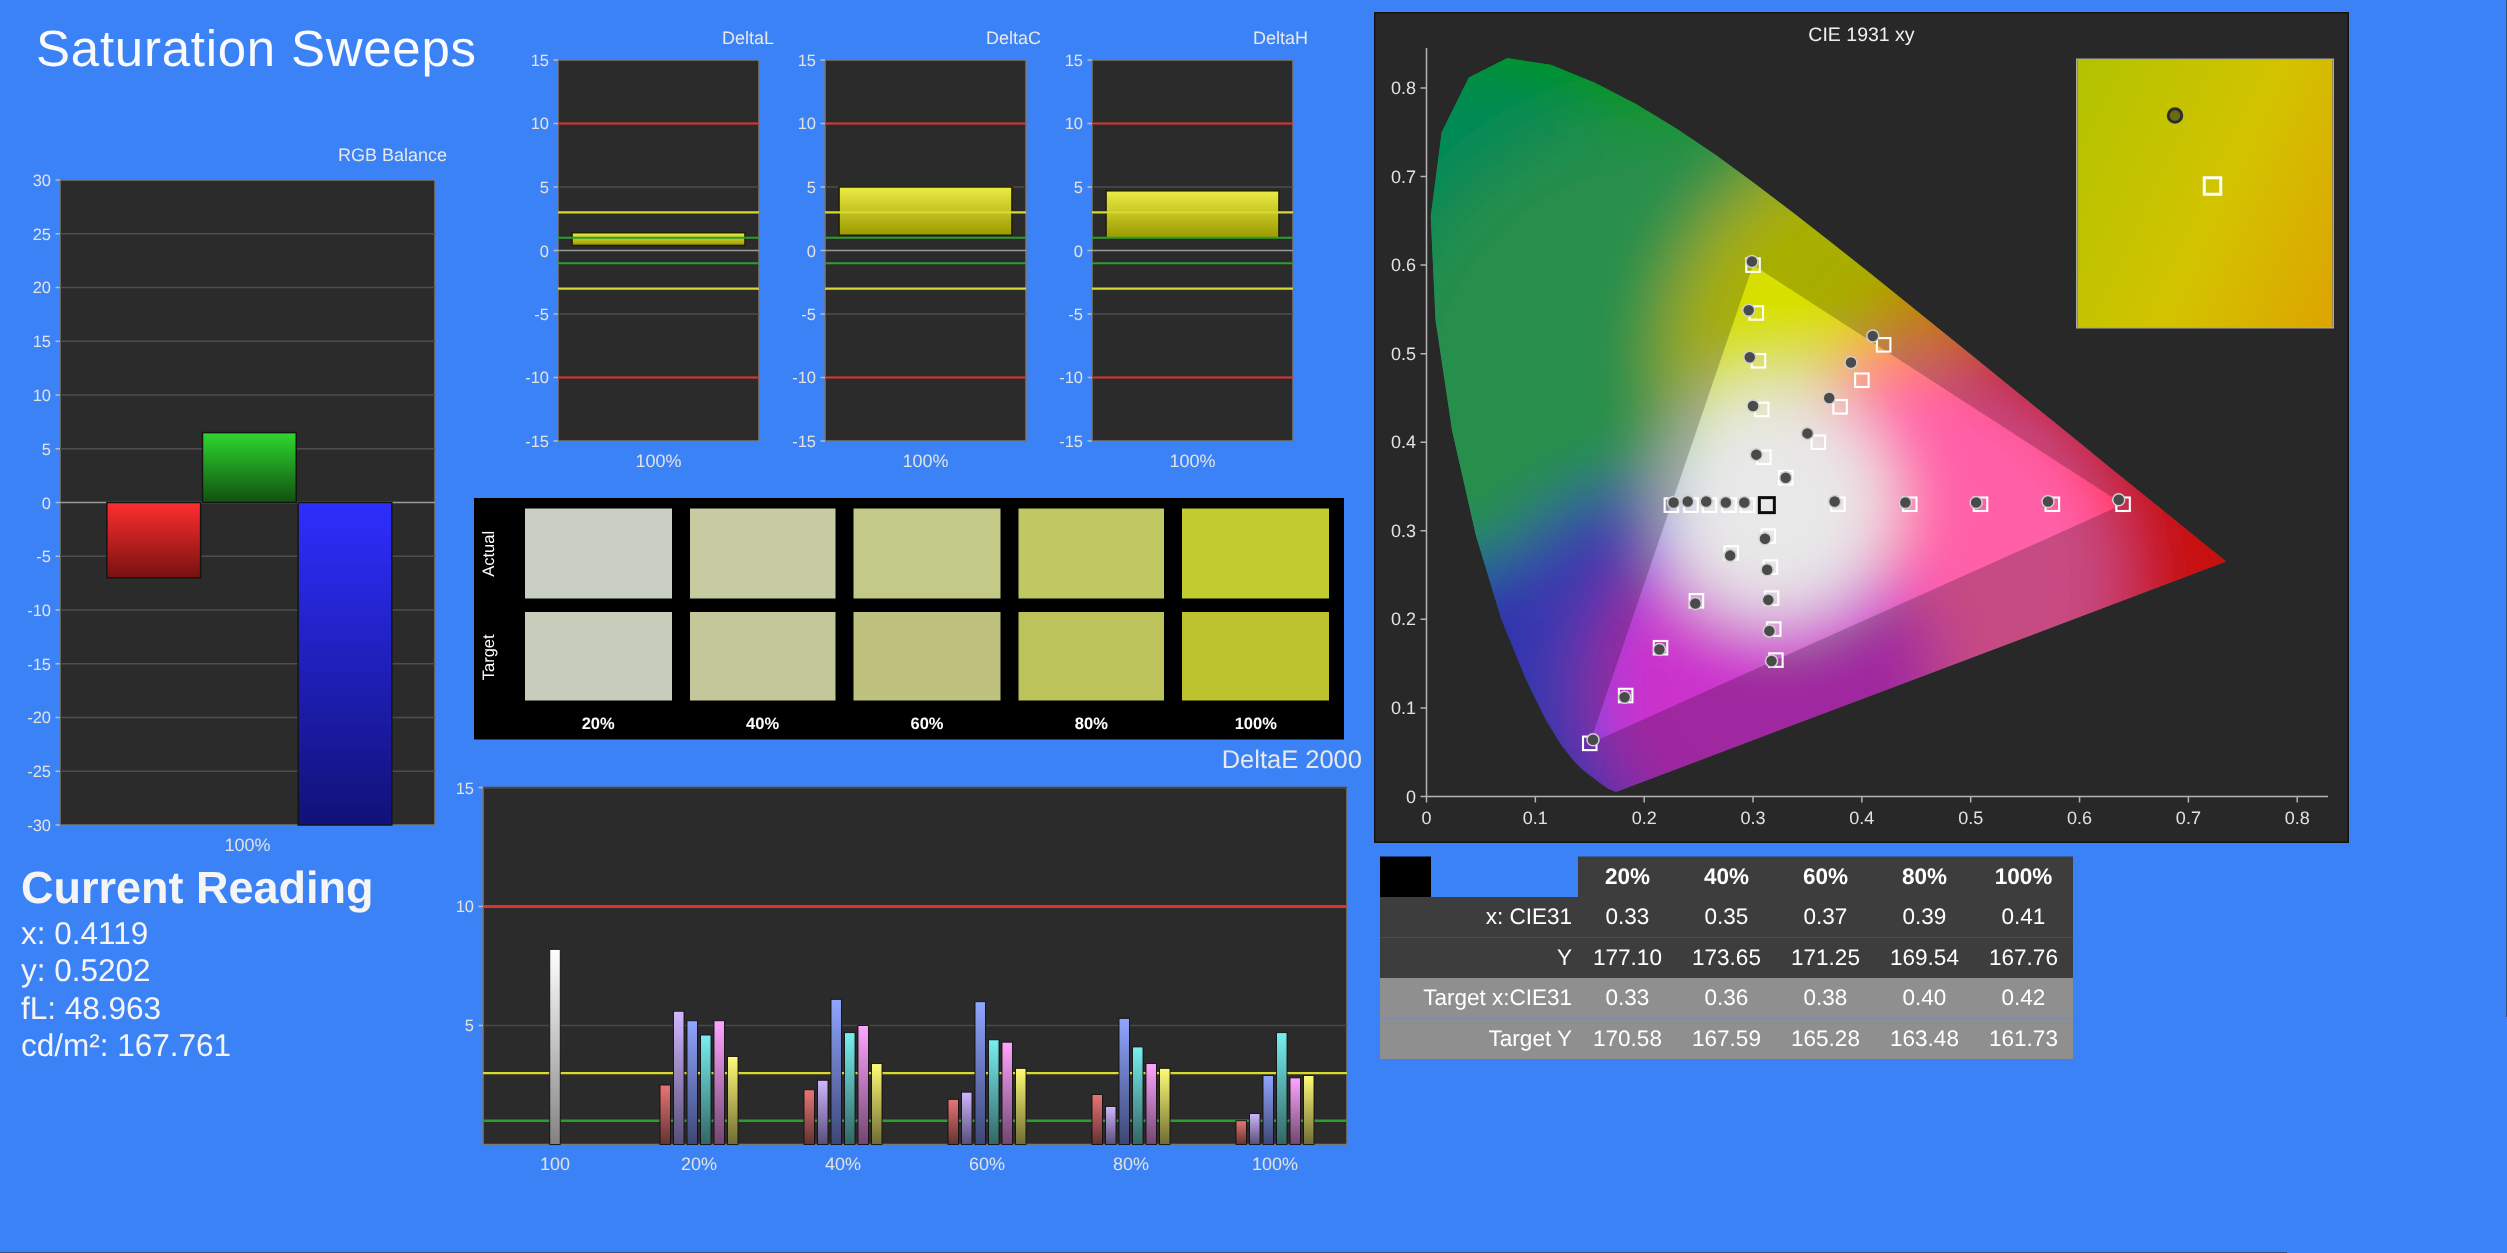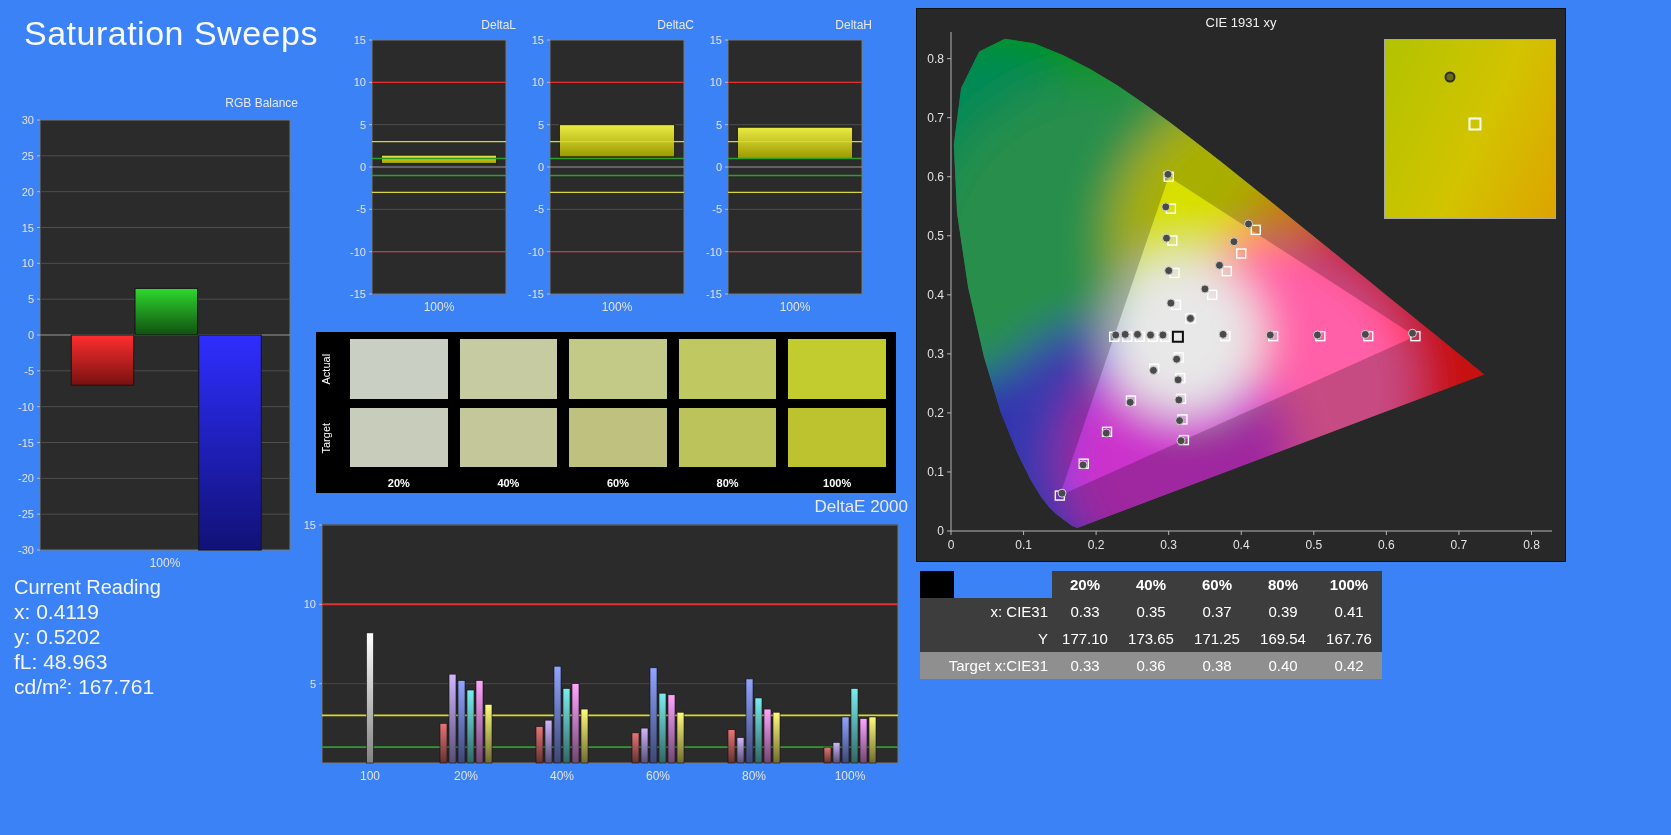--- a/index.html
+++ b/index.html
@@ -32,21 +32,21 @@
   .inset-target{position:absolute;width:13px;height:13px;border:2px solid #fff;background:transparent;transform:translate(-50%,-50%)}
   .readings-table{position:absolute;left:920px;top:571px;border-collapse:collapse;color:#fff;font-size:15px}
   .readings-table th{height:27px;font-weight:700;background:#3d3d3d;text-align:center;min-width:66px;padding:0 4px}
   .readings-table th.corner{min-width:132px;background:transparent;padding:0}
   .corner-black{width:34px;height:27px;background:#000}
   .readings-table td{height:27px;text-align:center;padding:0 4px}
   .readings-table td.rowlabel{text-align:right;padding-left:8px;min-width:132px}
   .row-dark{background:#3d3d3d}
   .row-light{background:#8f8f8f}
   .current-reading{position:absolute;left:14px;top:576px;color:#f5f5f5}
-  .current-reading h2{font-size:20px;font-weight:400}
+  .current-reading h2{font-size:30px;font-weight:700}
   .reading-line{font-size:21px;margin-top:1px}
   svg text{font-family:"Liberation Sans",sans-serif}
 </style>
 </head>
 <body>
 
 <div class="app">
 
   <h1 class="page-title">Saturation Sweeps</h1>
 
@@ -645,20 +645,28 @@
           <td>167.76</td>
         </tr>
         <tr class="row-light">
           <td class="rowlabel">Target x:CIE31</td>
           <td>0.33</td>
           <td>0.36</td>
           <td>0.38</td>
           <td>0.40</td>
           <td>0.42</td>
         </tr>
+        <tr class="row-light">
+          <td class="rowlabel">Target Y</td>
+          <td>170.58</td>
+          <td>167.59</td>
+          <td>165.28</td>
+          <td>163.48</td>
+          <td>161.73</td>
+        </tr>
       </tbody>
   </table>
 
   <section class="current-reading">
     <h2>Current Reading</h2>
     <div id="reading-lines">
         <div class="reading-line">x: 0.4119</div>
         <div class="reading-line">y: 0.5202</div>
         <div class="reading-line">fL: 48.963</div>
         <div class="reading-line">cd/m²: 167.761</div>

